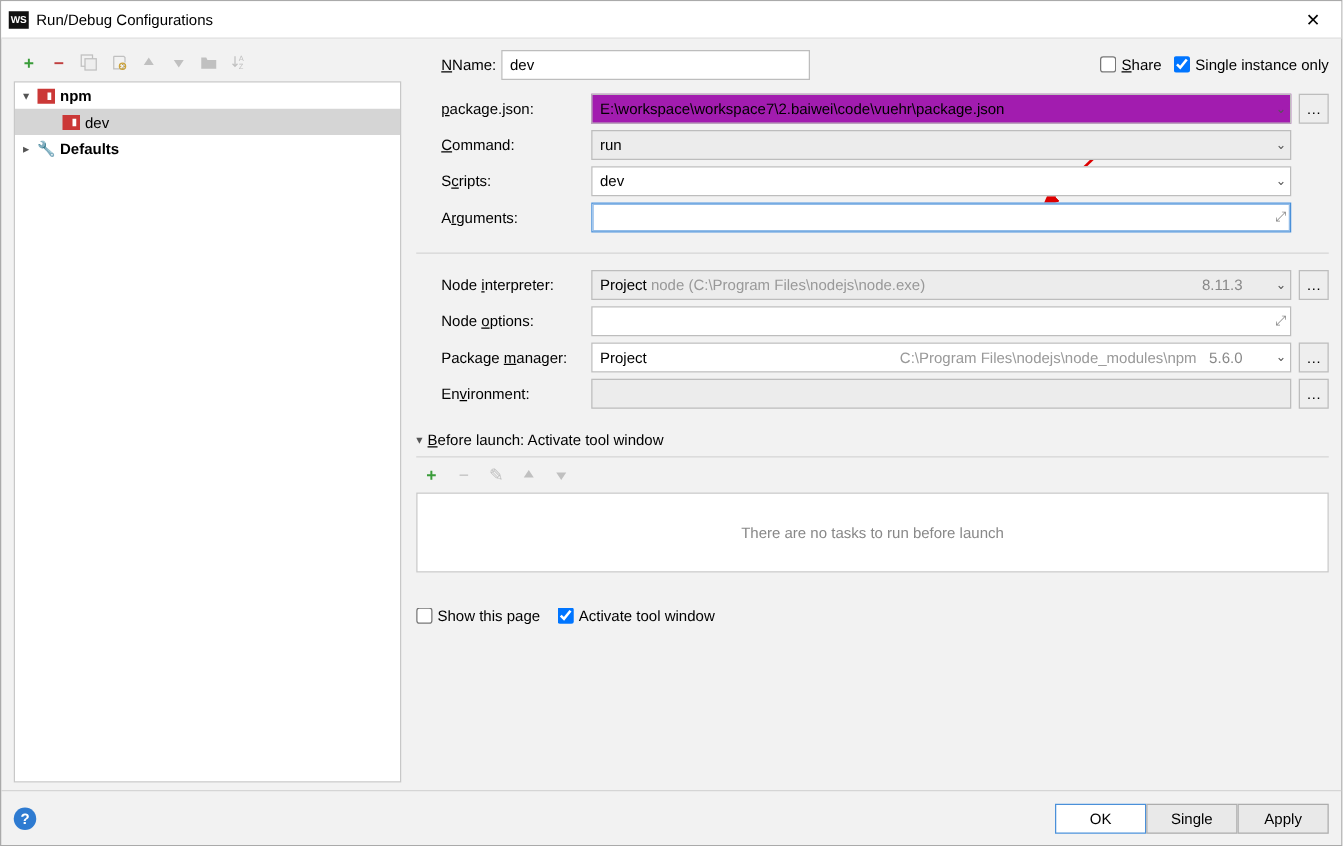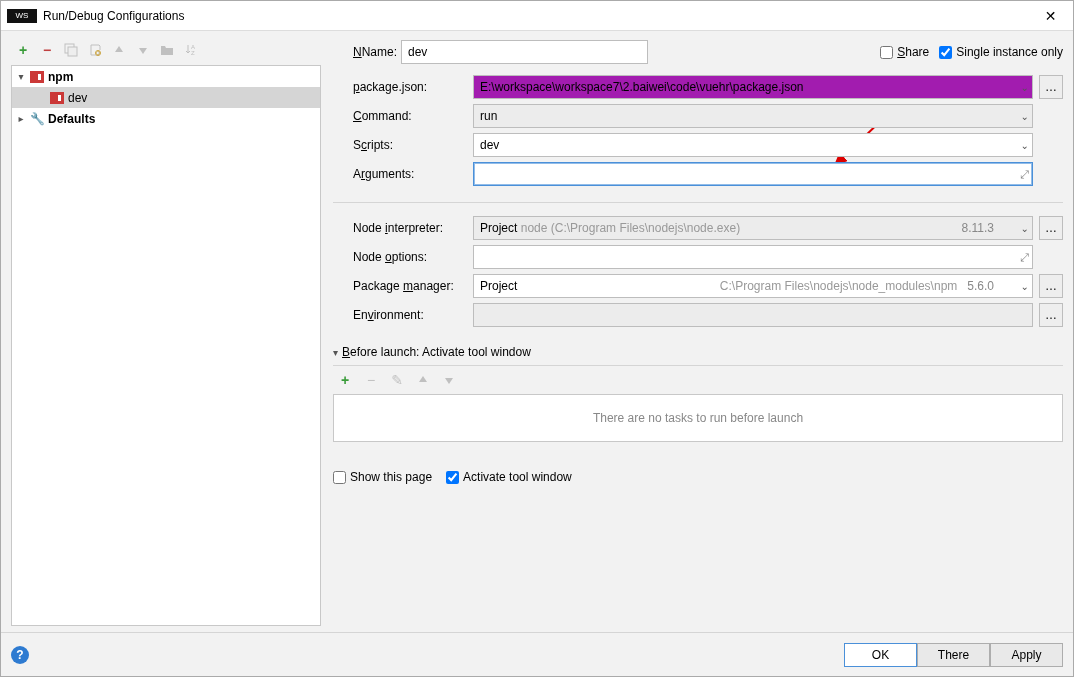--- a/index.html
+++ b/index.html
@@ -23,23 +23,23 @@
   
   .titlebar {
     height: 30px;
     display: flex;
     align-items: center;
     background: #fff;
     border-bottom: 1px solid #ddd;
     padding: 0 0 0 6px;
   }
   .ws-badge {
-    width: 30px; height: 14px;
+    width: 16px; height: 14px;
     background: #111; color: #fff;
-    font-size: 8px; font-weight: normal;
+    font-size: 8px; font-weight: bold;
     display: inline-flex; align-items: center; justify-content: center;
     margin-right: 6px;
   }
   .titlebar .title { flex: 1; }
   .titlebar .close {
     width: 45px; height: 30px;
     display: flex; align-items: center; justify-content: center;
     font-size: 14px; cursor: default;
   }
   
@@ -180,38 +180,38 @@
     margin-left: 6px;
     border: 1px solid #bdbdbd;
     background: #eee;
     display: inline-flex; align-items:center; justify-content:center;
     font-size: 12px;
   }
   .chk-row {
     display: flex; align-items: center; gap: 14px; margin-top: 16px;
   }
   .chk {
-    display: inline-flex; align-items: flex-end; gap: 4px;
+    display: inline-flex; align-items: flex-start; gap: 4px;
   }
   .chk input { margin: 0; }
   .sep {
     height: 1px; background: #d5d5d5;
     margin: 14px 0 10px 0;
   }
   
   .bl-header {
     display: flex; align-items: center; gap: 4px;
     margin-bottom: 4px;
   }
   .bl-arrow { color: #555; font-size: 10px; }
   .bl-toolbar {
     display: flex; gap: 10px; padding: 2px 4px;
   }
   .bl-box {
-    height: 48px;
+    height: 64px;
     border: 1px solid #c8c8c8;
     background: #fff;
     margin-top: 4px;
     display: flex; align-items:center; justify-content:center;
     color: #888;
   }
   .hint-right {
     color: #999;
   }
   .version-badge {
@@ -482,17 +482,17 @@
           </label>
         </div>
 
       </div>
     </div>
 
     <div class="footer">
       <span class="help-icon">?</span>
       <span class="spacer"></span>
       <button class="btn primary">OK</button>
-      <button class="btn">There</button>
+      <button class="btn">Single</button>
       <button class="btn">Apply</button>
     </div>
   </div>
 </div>
 
 </body></html>

